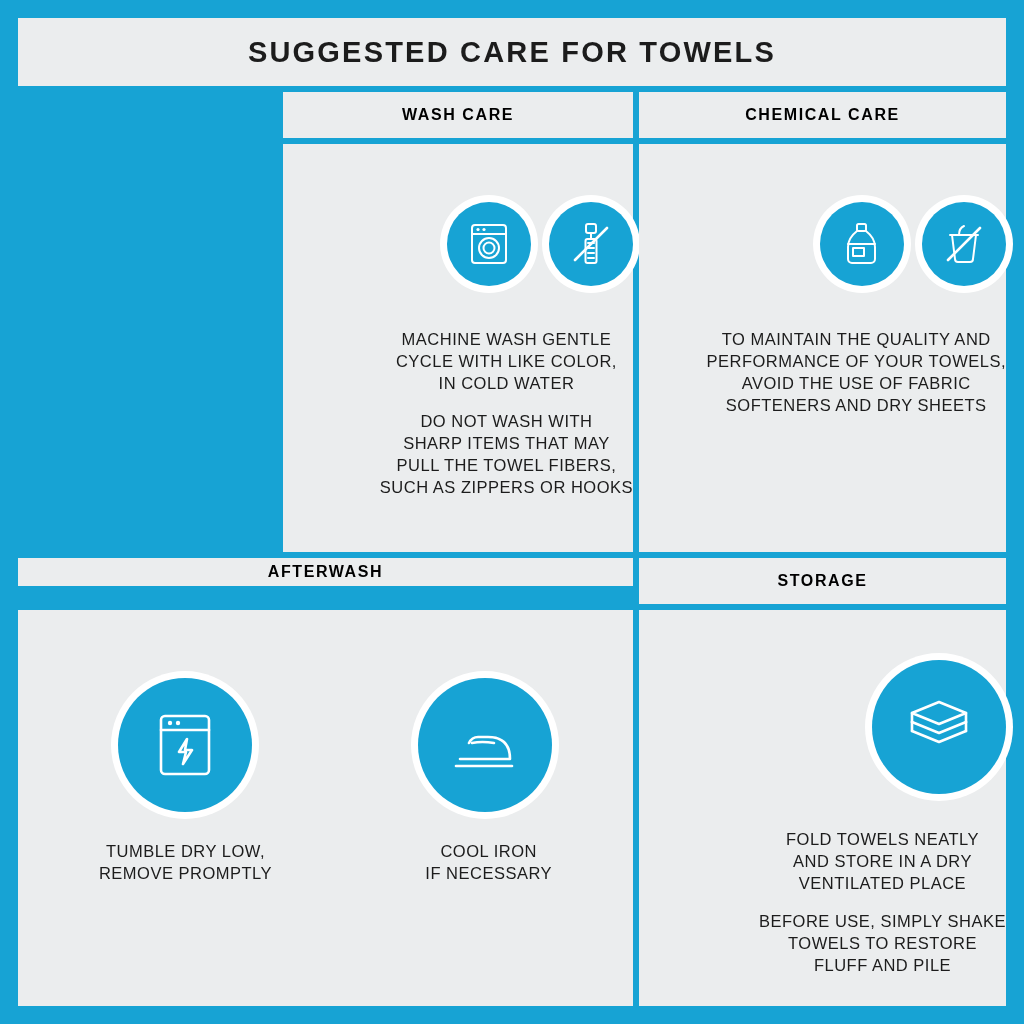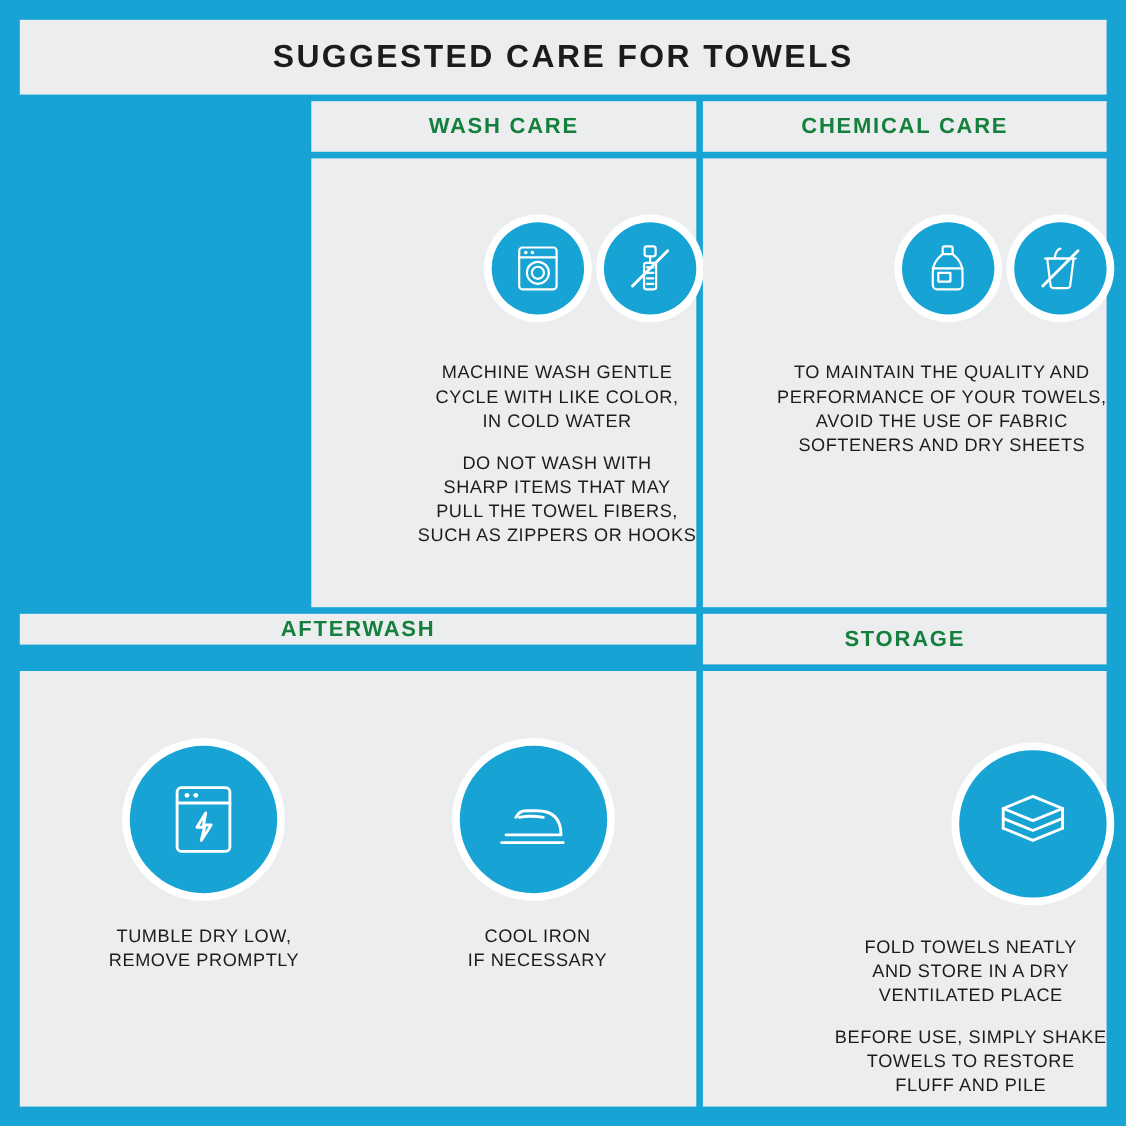--- a/index.html
+++ b/index.html
@@ -65,23 +65,23 @@
     justify-content: center;
   }
 
   .hdr {
     height: 46px;
     display: flex;
     align-items: center;
     justify-content: center;
   }
   .hdr-text {
-    font-size: 20px;
+    font-size: 16px;
     letter-spacing: 1.6px;
-    color: #15803d;
+    color: #000000;
     font-weight: bold;
     text-transform: uppercase;
   }
 
   .p-wash-hdr   { left: 265px; top: 74px;  width: 350px; height: 46px; }
   .p-chem-hdr   { left: 621px; top: 74px;  width: 367px; height: 46px; }
   .p-wash-body  { left: 265px; top: 126px; width: 350px; height: 408px; }
   .p-chem-body  { left: 621px; top: 126px; width: 367px; height: 408px; }
 
   
@@ -263,21 +263,21 @@
               </g>
             </svg>
           </div>
           <div class="caption" style="margin-top:28px;">COOL IRON
 IF NECESSARY</div>
         </div>
       </div>
     </div>
 
     <div class="panel p-store-body">
-      <div class="body-inner" style="padding-top:72px;">
+      <div class="body-inner" style="padding-top:50px;">
         <div class="circle c-134">
           <svg class="ic" width="82" height="82" viewBox="0 0 82 82" aria-hidden="true">
             <g fill="none" stroke="#ffffff" stroke-width="2.6" stroke-linecap="round" stroke-linejoin="round">
               <path d="M41 16 L68 27 L41 38 L14 27 Z"></path>
               <path d="M14 36 L41 47 L68 36"></path>
               <path d="M14 45 L41 56 L68 45"></path>
               <path d="M14 27 L14 36"></path>
               <path d="M68 27 L68 36"></path>
               <path d="M14 36 L14 45"></path>
               <path d="M68 36 L68 45"></path>

